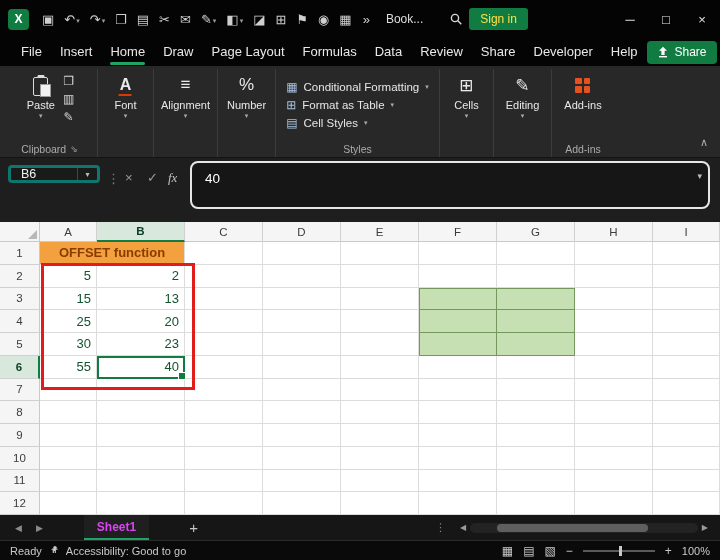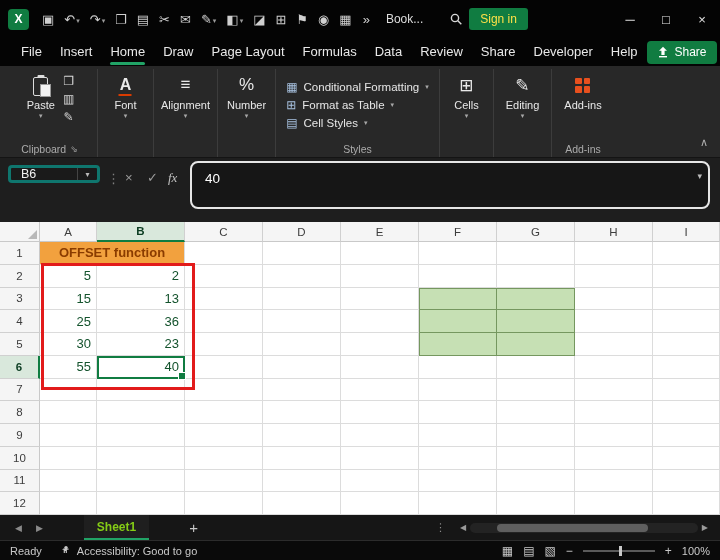--- a/index.html
+++ b/index.html
@@ -97,33 +97,33 @@
   .ann-red { position:absolute; left:41px; top:41px; width:154px; height:127px; border:3px solid var(--red); pointer-events:none; }
   .active-cell { position:absolute; left:97px; top:133.75px; width:88px; height:22.75px; border:2px solid var(--accent); pointer-events:none; }
   .active-cell::after { content:''; position:absolute; right:-3px; bottom:-3px; width:6px; height:6px;
                         background:var(--accent); border:1px solid #fff; }
   .green-outline { position:absolute; left:419px; top:65.5px; width:156px; height:68.25px;
                    border:1px solid var(--green-border); pointer-events:none; }
 
   
   .sheetbar { height:25px; background:#161616; display:flex; align-items:center; flex:0 0 auto; padding:0 8px; }
   .nav-btn { color:#8a8a8a; font-size:9px; padding:0 7px; }
-  .sheet-tab { margin-left:34px; height:100%; display:flex; align-items:center; padding:0 13px; color:#84cc16; font-size:12px;
+  .sheet-tab { margin-left:34px; height:100%; display:flex; align-items:center; padding:0 13px; color:#d946ef; font-size:12px;
                font-weight:bold; border-bottom:2.5px solid var(--tab-underline); background:#1f1f1f; cursor:default; }
   .add-sheet { margin-left:34px; color:#c8c8c8; font-size:15px; padding:0 6px; }
   .sb-dots { margin-left:auto; color:#8a8a8a; font-size:11px; padding:0 4px; }
   .hscroll { display:flex; align-items:center; width:256px; margin-left:6px; }
   .hs-arrow { color:#9a9a9a; font-size:8px; padding:0 4px; }
   .hs-track { flex:1; height:10px; background:#232323; border-radius:5px; position:relative; }
   .hs-thumb { position:absolute; left:12%; width:66%; top:1px; bottom:1px; background:#5f5f5f; border-radius:5px; }
 
   
   .statusbar { height:20px; background:#0a0a0a; border-top:1px solid #2c2c2c; display:flex; align-items:center;
                font-size:11px; color:#c9c9c9; padding:0 10px; flex:0 0 auto; }
-  .sb-ready { margin-right:18px; }
+  .sb-ready { margin-right:7px; }
   .sb-acc { display:flex; align-items:center; gap:5px; }
   .sb-right { margin-left:auto; display:flex; align-items:center; gap:10px; }
   .view-btn { font-size:12px; color:#c9c9c9; cursor:default; }
   .zoom-track { width:72px; height:2px; background:#5a5a5a; position:relative; }
   .zoom-thumb { position:absolute; left:50%; top:-4px; width:3px; height:10px; background:#c9c9c9; }
 </style>
 </head>
 <body>
 
 <div class="app">
@@ -358,21 +358,21 @@
         <div class="cell num">13</div>
         <div class="cell"></div>
         <div class="cell"></div>
         <div class="cell"></div>
         <div class="cell green"></div>
         <div class="cell green"></div>
         <div class="cell"></div>
         <div class="cell"></div>
         <div class="rh">4</div>
         <div class="cell num">25</div>
-        <div class="cell num">36</div>
+        <div class="cell num">20</div>
         <div class="cell"></div>
         <div class="cell"></div>
         <div class="cell"></div>
         <div class="cell green"></div>
         <div class="cell green"></div>
         <div class="cell"></div>
         <div class="cell"></div>
         <div class="rh">5</div>
         <div class="cell num">30</div>
         <div class="cell num">23</div>

